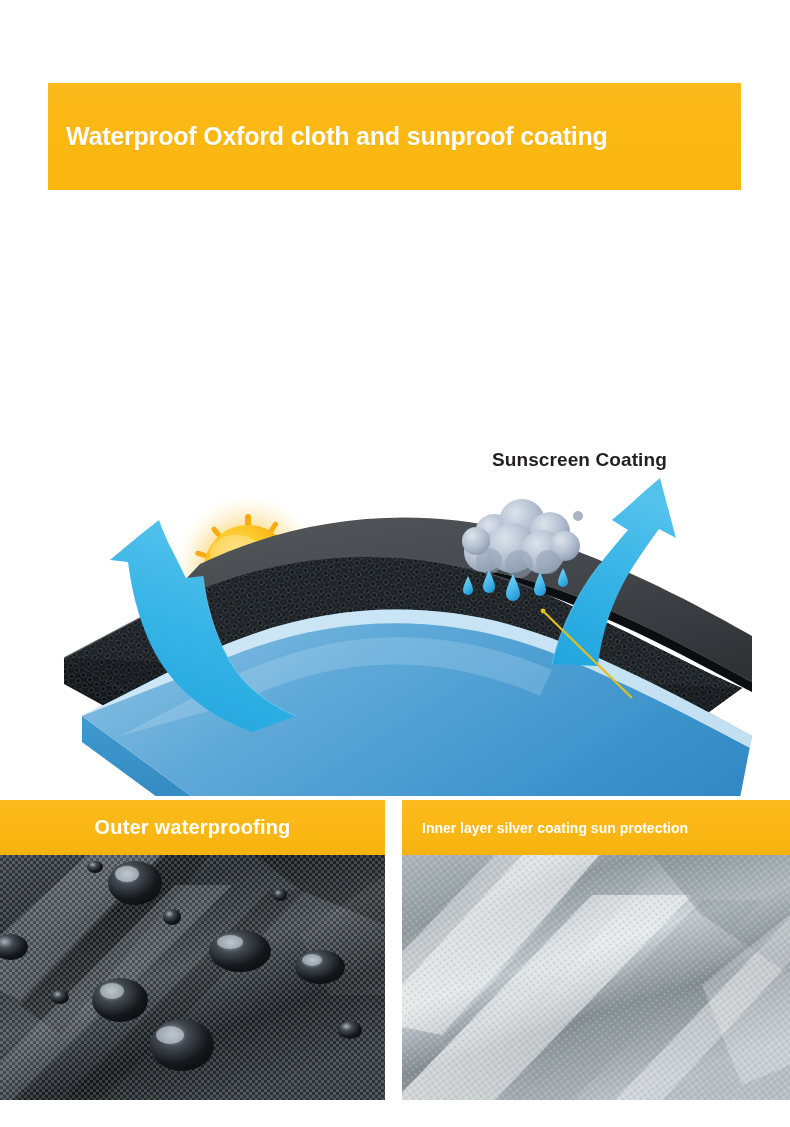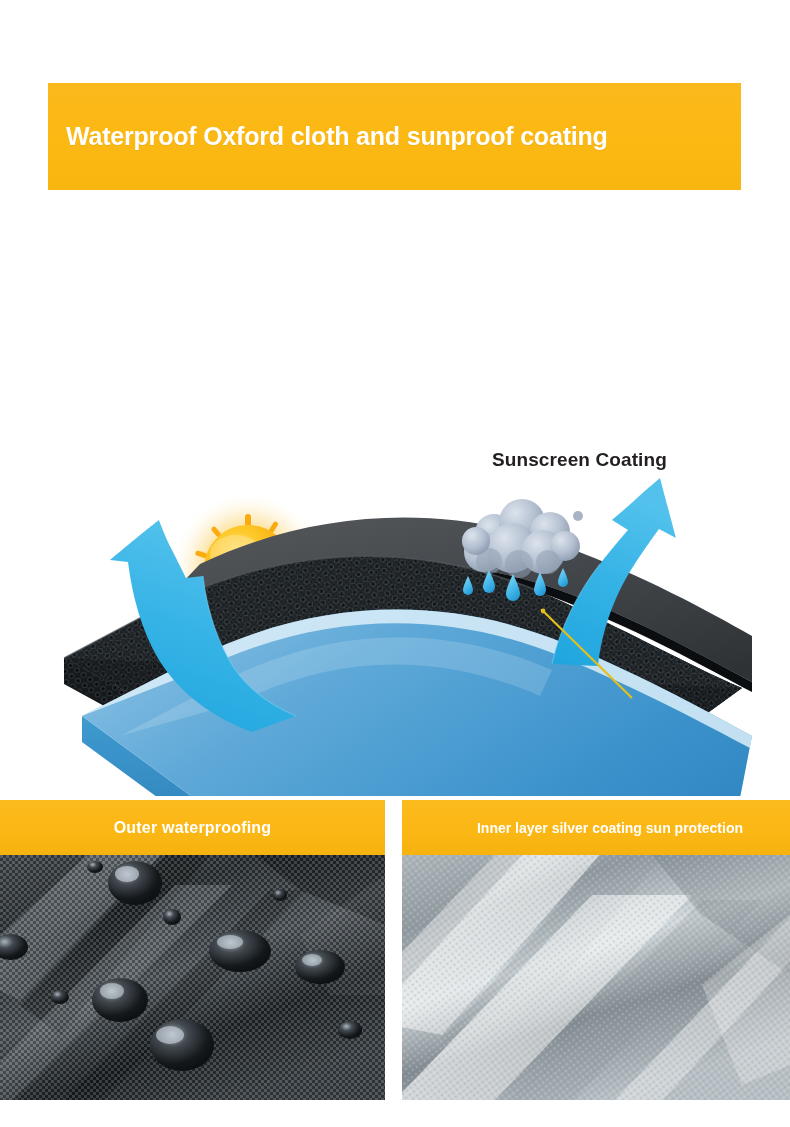--- a/index.html
+++ b/index.html
@@ -98,28 +98,28 @@
 
   .panel-caption {
     position: relative;
     height: 55px;
     background: linear-gradient(180deg, #FCBB1D 0%, #FBB714 55%, #F6B20E 100%);
     display: flex;
     align-items: center;
     z-index: 3;
   }
   .caption-left  { justify-content: center; }
-  .caption-right { justify-content: center; padding-left: 28px; }
+  .caption-right { justify-content: flex-start; padding-left: 20px; }
 
   .panel-caption-text {
     color: #ffffff;
     font-weight: bold;
     white-space: nowrap;
   }
-  .caption-left .panel-caption-text  { font-size: 16px; letter-spacing: 0.2px; text-align: center; }
+  .caption-left .panel-caption-text  { font-size: 20px; letter-spacing: 0.2px; text-align: center; }
   .caption-right .panel-caption-text { font-size: 14px; letter-spacing: 0px; }
 
   .panel-photo {
     position: relative;
     height: 245px;
     overflow: hidden;
   }
   .panel-photo svg { display: block; width: 100%; height: 100%; }
 </style>
 </head>

